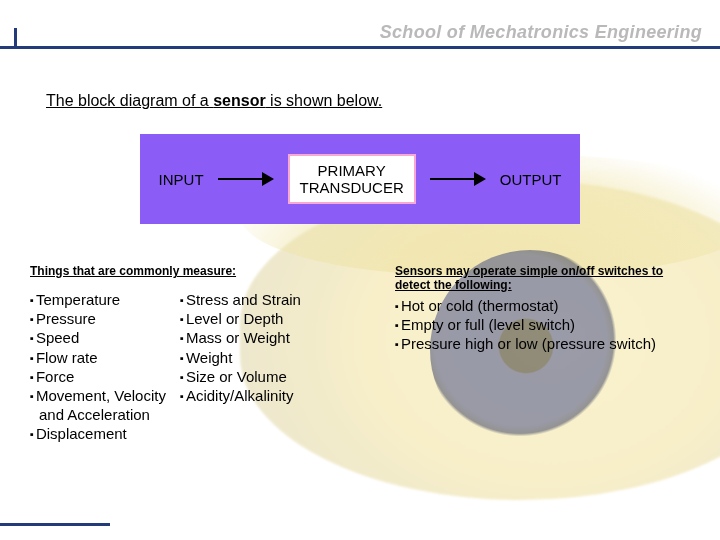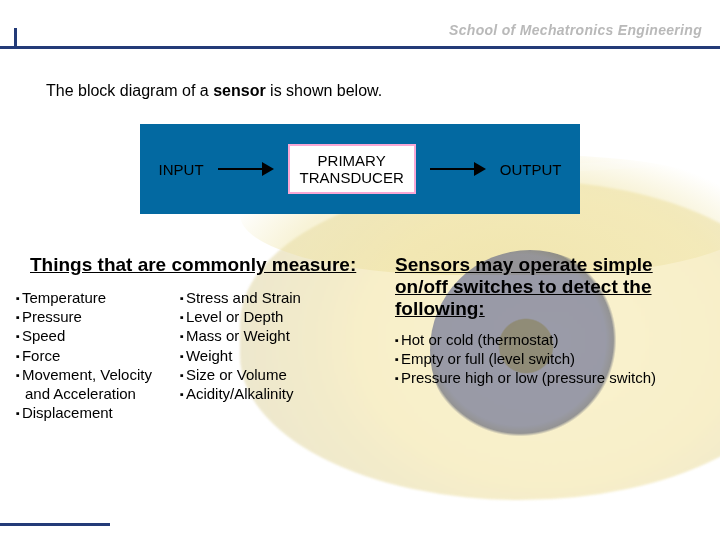--- a/index.html
+++ b/index.html
@@ -61,21 +61,21 @@
     transform: rotate(-3deg);
   }
 
   
   .header {
     position: absolute;
     top: 22px;
     right: 18px;
     z-index: 2;
     color: #b9b9b9;
-    font-size: 14px;
+    font-size: 18px;
     font-style: italic;
     font-weight: bold;
     letter-spacing: .3px;
   }
   .hr-top {
     position: absolute;
     top: 46px;
     left: 0;
     right: 0;
     height: 3px;
@@ -89,31 +89,32 @@
     width: 3px;
     height: 18px;
     background: #233b78;
     z-index: 2;
   }
 
   
   .content { position: absolute; top: 60px; left: 0; right: 0; z-index: 2; }
 
   .intro {
-    margin: 22px 0 0 46px;
+    margin: 32px 0 0 46px;
     font-size: 16px;
     color: #000;
+    text-decoration: underline;
   }
   .intro .bold { font-weight: bold; }
 
   .diagram {
     margin: 24px auto 0;
     width: 440px;
     height: 90px;
-    background: #0369a1;
+    background: #8b5cf6;
     display: flex;
     align-items: center;
     justify-content: center;
     gap: 14px;
     font-family: Arial, sans-serif;
     font-size: 15px;
     color: #000;
     border: 0;
   }
   .arrow {
@@ -141,31 +142,31 @@
   }
   .box {
     border: 2px solid #f9a8d4;
     padding: 6px 10px;
     text-align: center;
     line-height: 1.15;
     background: #fff;
   }
 
   .h2 {
-    font-size: 19px;
+    font-size: 12px;
     font-weight: bold;
     text-decoration: underline;
     color: #000;
   }
 
   .row {
     display: flex;
     margin-top: 40px;
   }
-  .colA { width: 180px; padding-left: 16px; }
+  .colA { width: 180px; padding-left: 30px; }
   .colB { width: 195px; }
   .colC { width: 300px; padding-left: 20px; }
 
   ul.b { list-style: none; }
   ul.b li {
     font-size: 15px;
     color: #000;
     line-height: 1.28;
     text-indent: -9px;
     padding-left: 9px;
@@ -174,21 +175,21 @@
     content: "▪";
     font-size: 11px;
     margin-right: 2px;
     position: relative;
     top: -1px;
   }
   .spanAB {
     padding-left: 30px;
     margin-bottom: 12px;
   }
-  .colC .h2 { margin-bottom: 10px; }
+  .colC .h2 { margin-bottom: 4px; }
 
   .footer-rule {
     position: absolute;
     left: 0;
     bottom: 14px;
     width: 110px;
     height: 3px;
     background: #233b78;
     z-index: 2;
   }
@@ -225,20 +226,21 @@
 
   <div class="row">
     <div style="width:375px">
       <div class="h2 spanAB">Things that are commonly measure:</div>
       <div style="display:flex">
         <div class="colA">
           <ul class="b">
             <li>Temperature</li>
             <li>Pressure</li>
             <li>Speed</li>
+            <li>Flow rate</li>
             <li>Force</li>
             <li>Movement, Velocity and Acceleration</li>
             <li>Displacement</li>
           </ul>
         </div>
         <div class="colB">
           <ul class="b">
             <li>Stress and Strain</li>
             <li>Level or Depth</li>
             <li>Mass or Weight</li>

